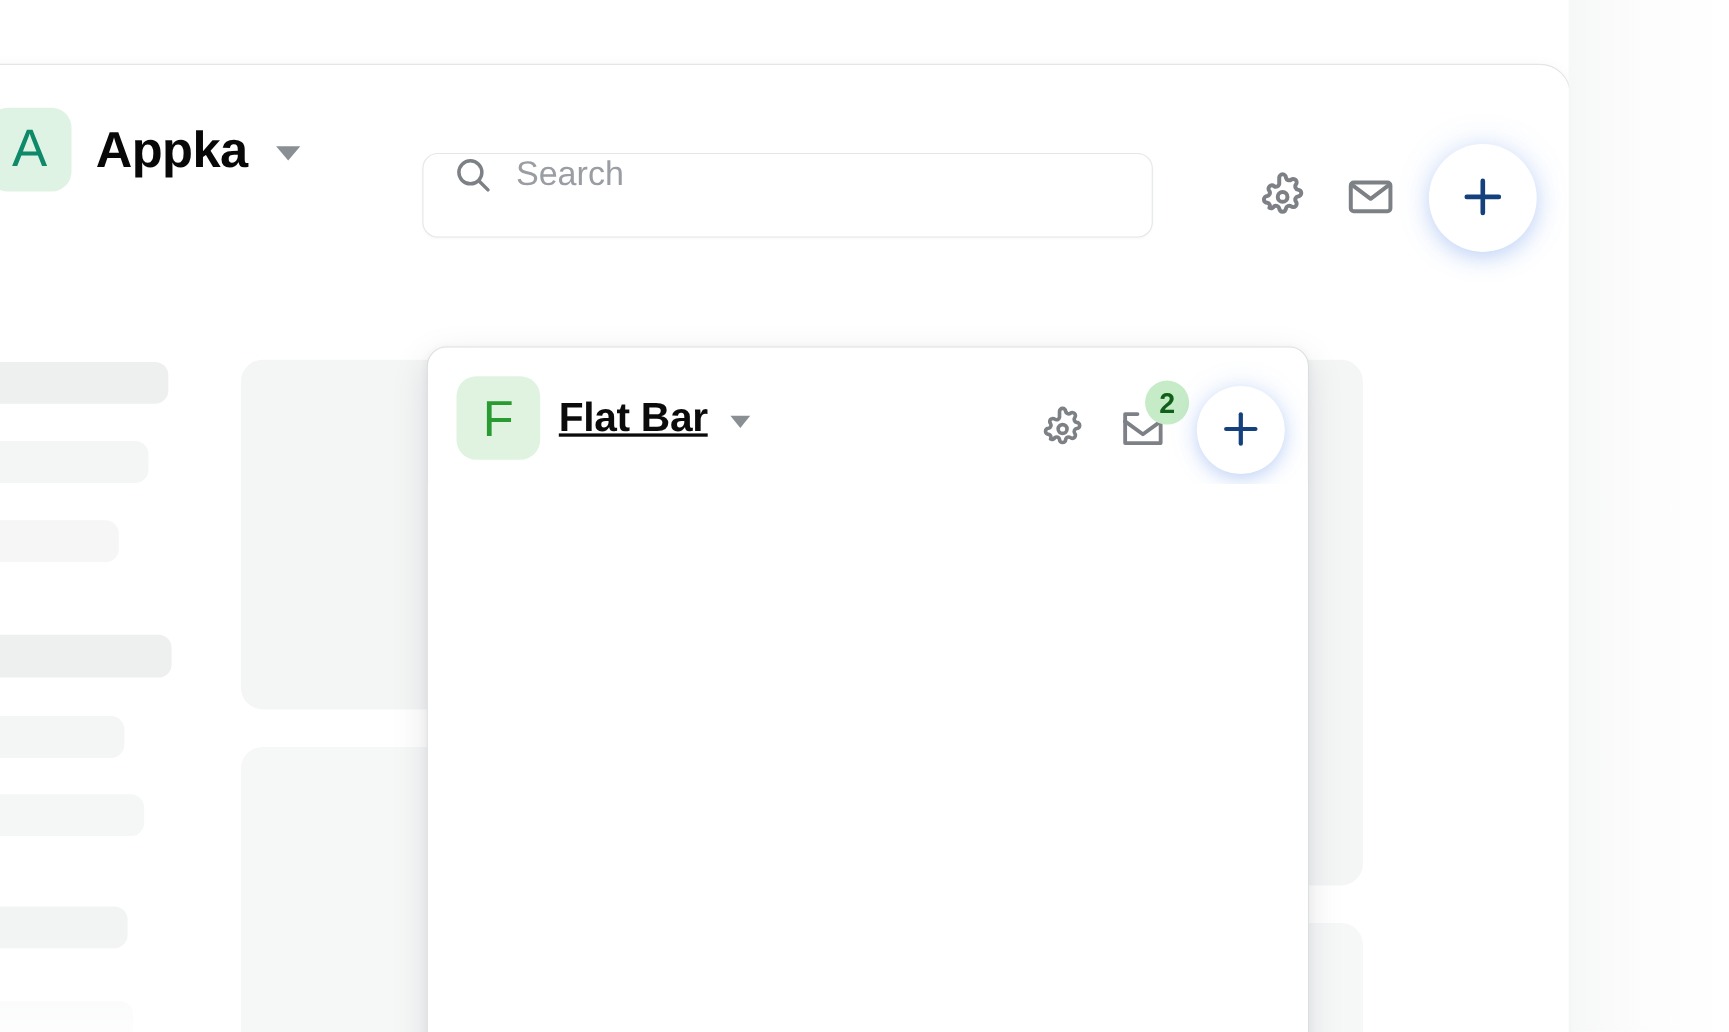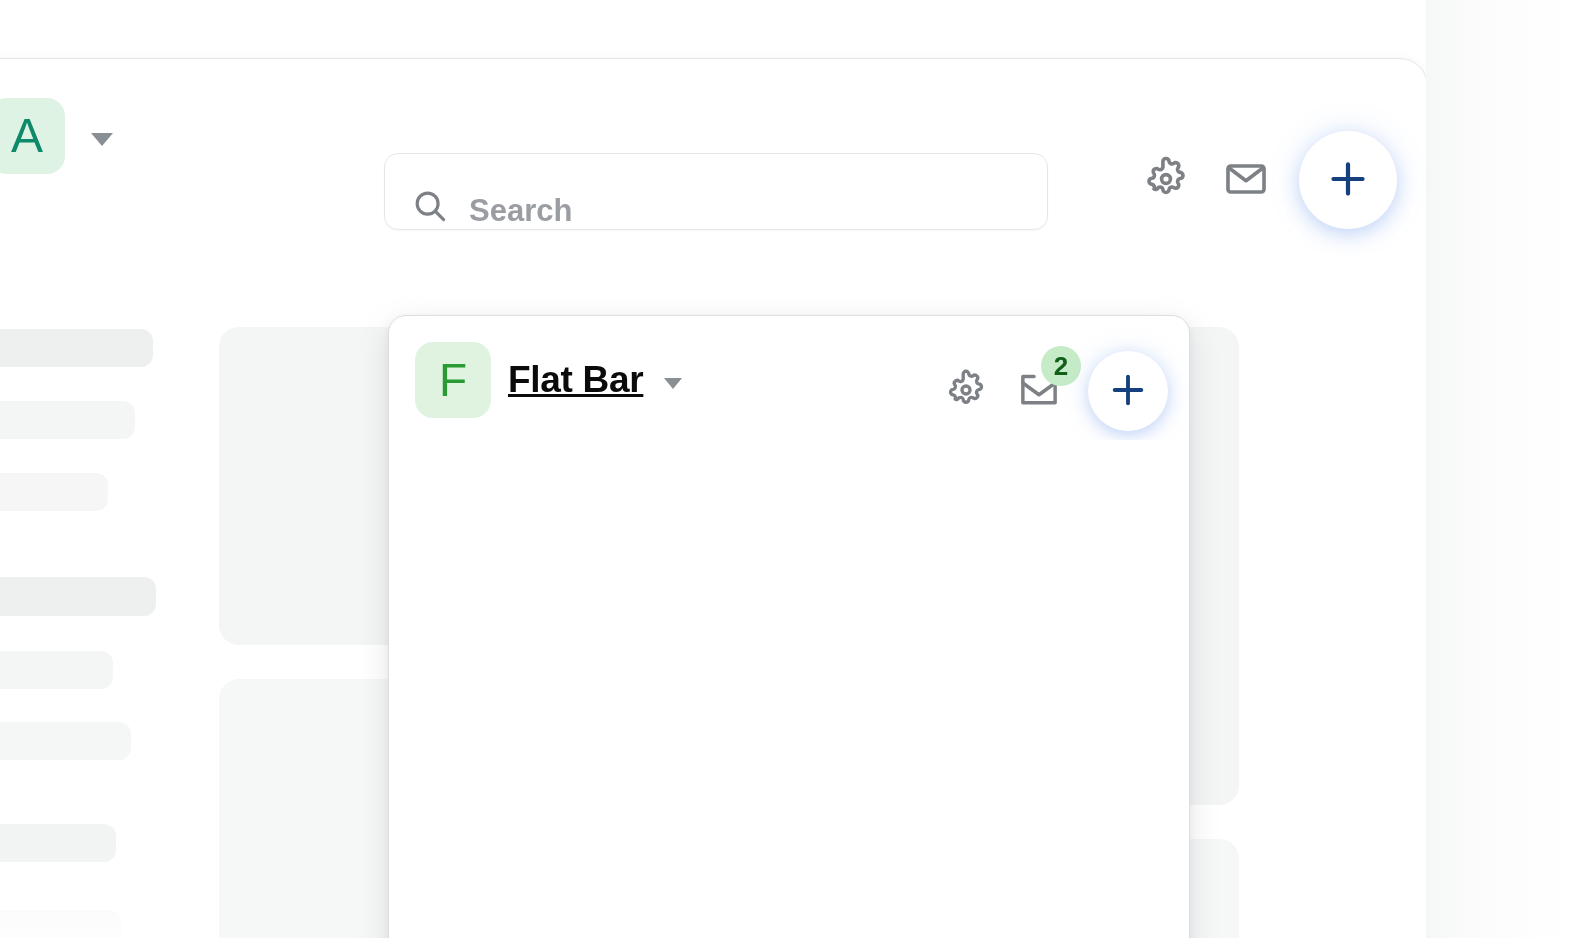--- a/index.html
+++ b/index.html
@@ -97,33 +97,32 @@
   }
   .caret.small {
     border-left-width: 9px;
     border-right-width: 9px;
     border-top-width: 11px;
   }
 
   .search-box {
     position: absolute;
     left: 443px;
-    top: 94px;
+    top: 80px;
     width: 664px;
     height: 77px;
     border: 1px solid #e4e6e7;
     border-radius: 14px;
     background: #ffffff;
     display: flex;
-    align-items: flex-end;
+    align-items: flex-start;
     padding: 0 26px;
     box-sizing: border-box;
     gap: 20px;
     box-shadow: 0 1px 2px rgba(16,24,40,0.03);
-    font-weight: bold;
   }
   .search-placeholder {
     font-size: 31px;
     color: #9a9ea3;
     letter-spacing: 0;
   }
 
   .topbar-actions {
     position: absolute;
     right: 34px;
@@ -299,20 +298,21 @@
 <body>
 
 <div class="stage">
 
   <div class="app-window">
 
     <div class="topbar">
 
       <div class="brand">
         <div class="avatar-a" style="background: rgb(223, 243, 228); color: rgb(14, 138, 106);">A</div>
+        <div class="brand-name">Appka</div>
         <div class="caret"></div>
       </div>
 
       <div class="search-box">
         <span>
           <svg width="38" height="38" viewBox="0 0 24 24" fill="none" stroke="#7d8186" stroke-width="2" stroke-linecap="round">
             <circle cx="10.5" cy="10.5" r="6.6"></circle>
             <line x1="15.6" y1="15.6" x2="20.6" y2="20.6"></line>
           </svg>
         </span>

